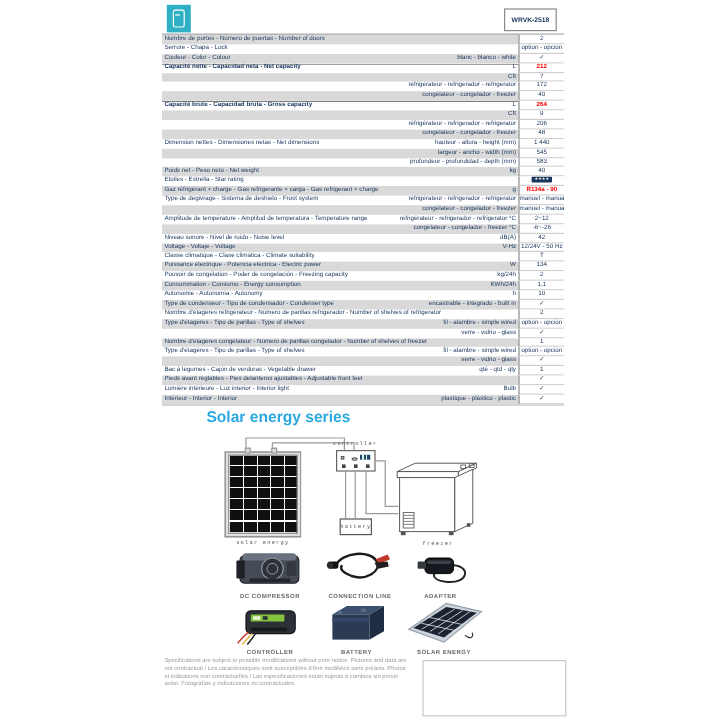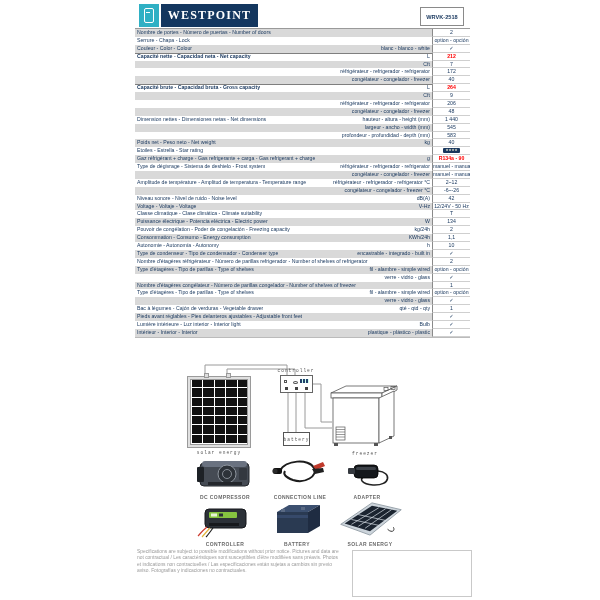--- a/index.html
+++ b/index.html
@@ -66,21 +66,20 @@
   .footer-box{position:absolute;left:352px;top:550px;width:118px;height:45px;border:1px solid #c9c9c9;background:#fff;}
 </style>
 </head>
 <body>
 
 <div class="page">
 
   <div class="logo-icon">
     <div class="fridge-glyph"></div>
   </div>
-  <div class="brand-box">WESTPOINT</div>
   <div class="model-box">WRVK-2518</div>
 
   <div class="spec-table">
       <div class="row band">
       <span class="lbl">Nombre de portes - Número de puertas - Number of doors</span>
       <span class="sub"></span>
       <span class="val">2</span>
     </div>
       <div class="row">
       <span class="lbl">Serrure - Chapa - Lock</span>
@@ -267,20 +266,21 @@
       <span class="sub">Bulb</span>
       <span class="val">✓</span>
     </div>
       <div class="row band">
       <span class="lbl">Intérieur - Interior - Interior</span>
       <span class="sub">plastique - plástico - plastic</span>
       <span class="val">✓</span>
     </div>
     </div>
 
+  <div class="solar-title">Solar energy series</div>
 
   <svg class="diagram-lines" width="335" height="100" viewBox="0 0 335 100">
     <polyline points="70,17 70,5 152,5 152,15" fill="none" stroke="#9a9a9a" stroke-width="1"></polyline>
     <polyline points="92,17 92,9 160,9 160,15" fill="none" stroke="#9a9a9a" stroke-width="1"></polyline>
     <polyline points="153,33 153,72" fill="none" stroke="#9a9a9a" stroke-width="1"></polyline>
     <polyline points="161,33 161,72" fill="none" stroke="#9a9a9a" stroke-width="1"></polyline>
     <polyline points="170,33 170,68 197,68" fill="none" stroke="#9a9a9a" stroke-width="1"></polyline>
     <polyline points="178,24 186,24 186,62 197,62" fill="none" stroke="#9a9a9a" stroke-width="1"></polyline>
   </svg>
 

